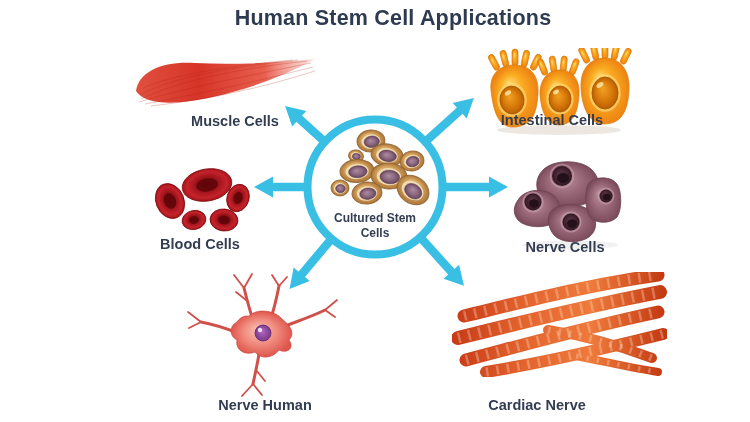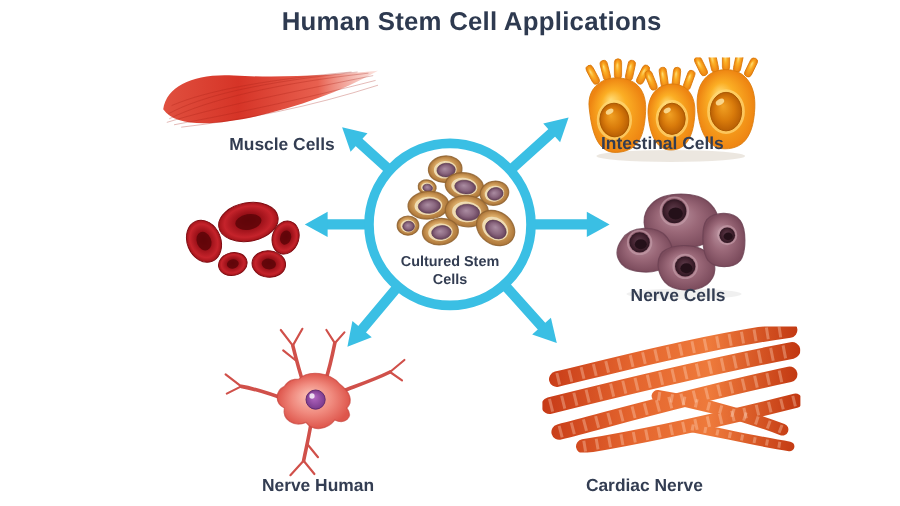--- a/index.html
+++ b/index.html
@@ -316,17 +316,18 @@
       <path d="M6,66 C70,50 135,34 208,20" stroke-width="11"></path>
       <path d="M14,88 C75,72 135,55 206,40" stroke-width="10"></path>
       <path d="M34,100 C95,90 155,76 211,62" stroke-width="9"></path>
       <path d="M96,58 C135,64 168,74 200,86" stroke-width="7"></path>
       <path d="M124,84 C155,90 180,96 206,100" stroke-width="5"></path>
     </g>
   </svg>
 
   <div class="cell-label" style="left:235px;top:113px">Muscle Cells</div>
   <div class="cell-label" style="left:552px;top:112px">Intestinal Cells</div>
+  <div class="cell-label" style="left:200px;top:236px">Blood Cells</div>
   <div class="cell-label" style="left:565px;top:239px">Nerve Cells</div>
   <div class="cell-label" style="left:265px;top:397px">Nerve Human</div>
   <div class="cell-label" style="left:537px;top:397px">Cardiac Nerve</div>
 
 </div>
 
 </body></html>

